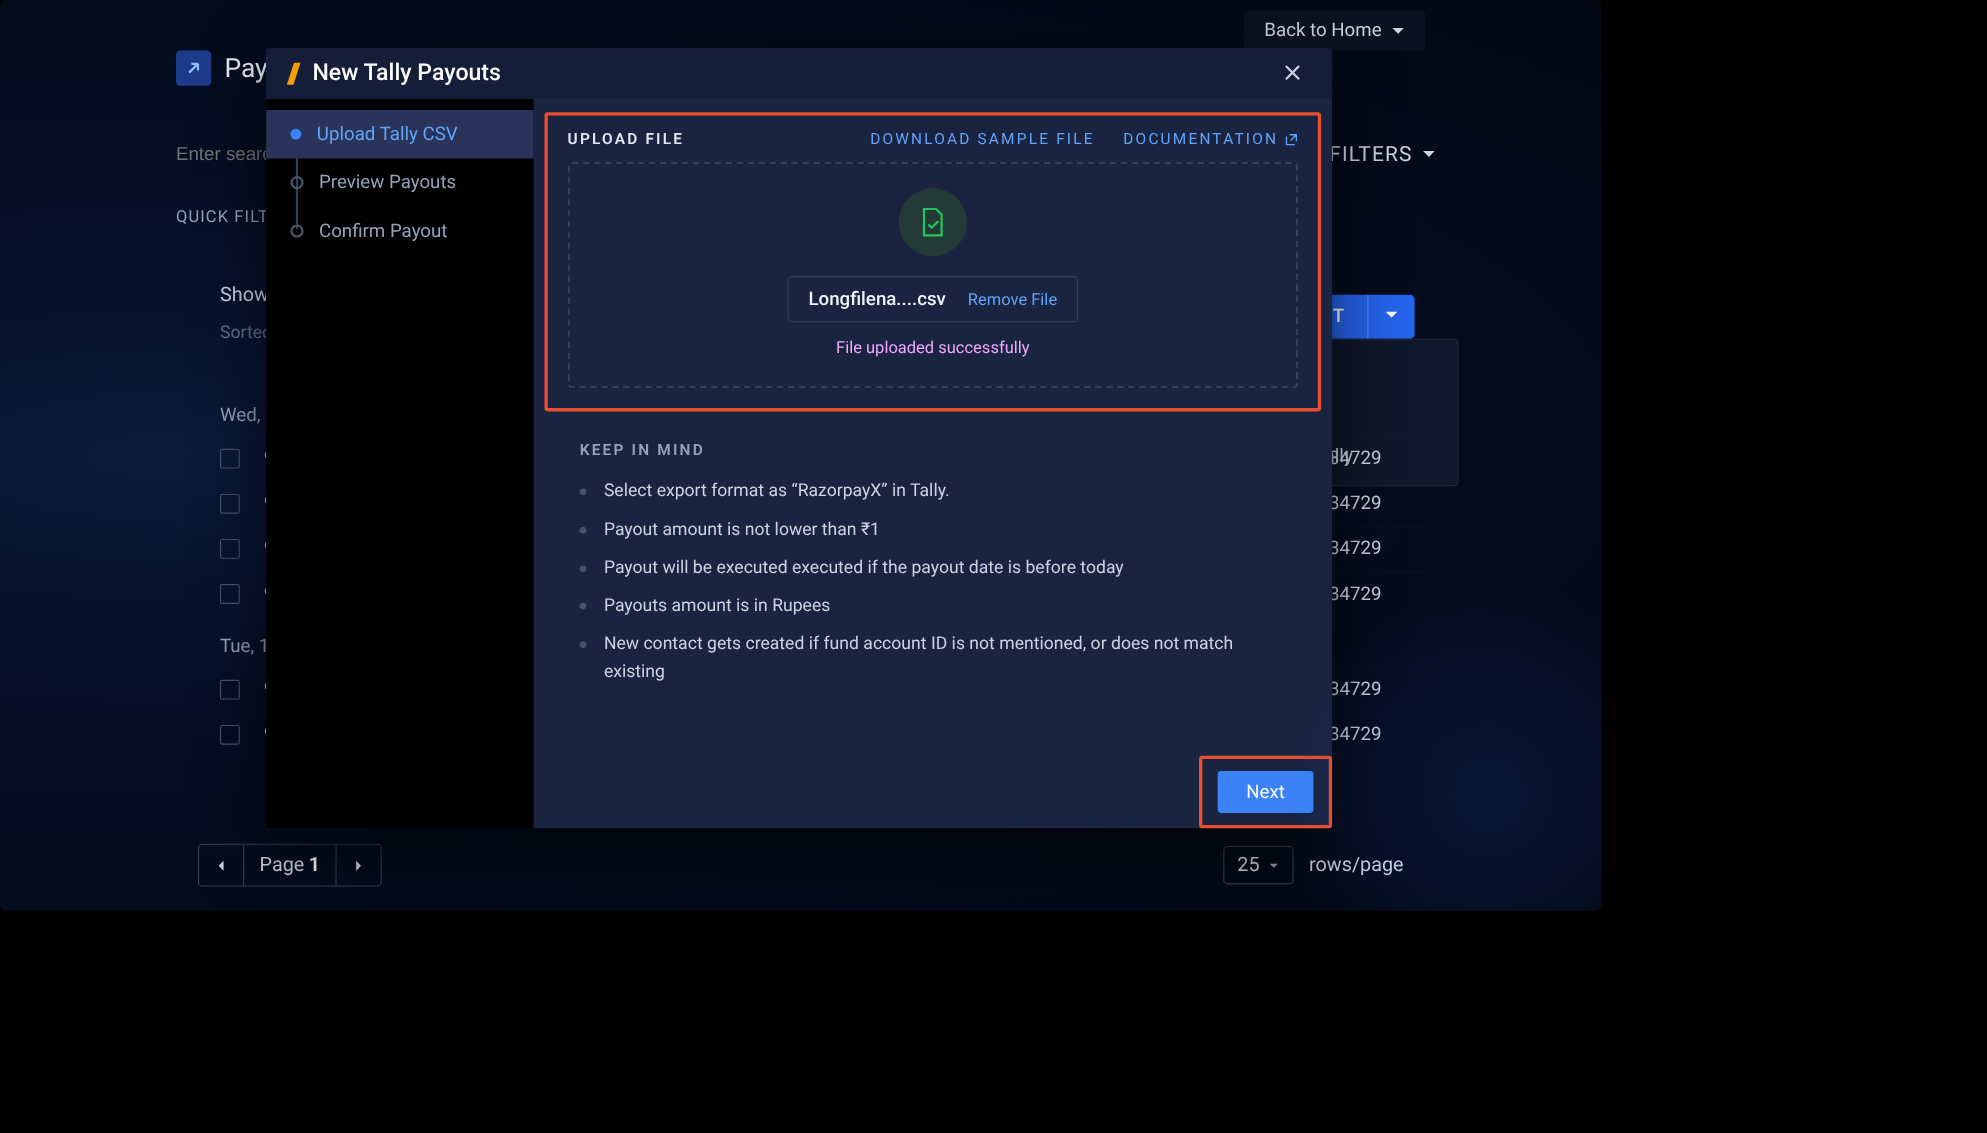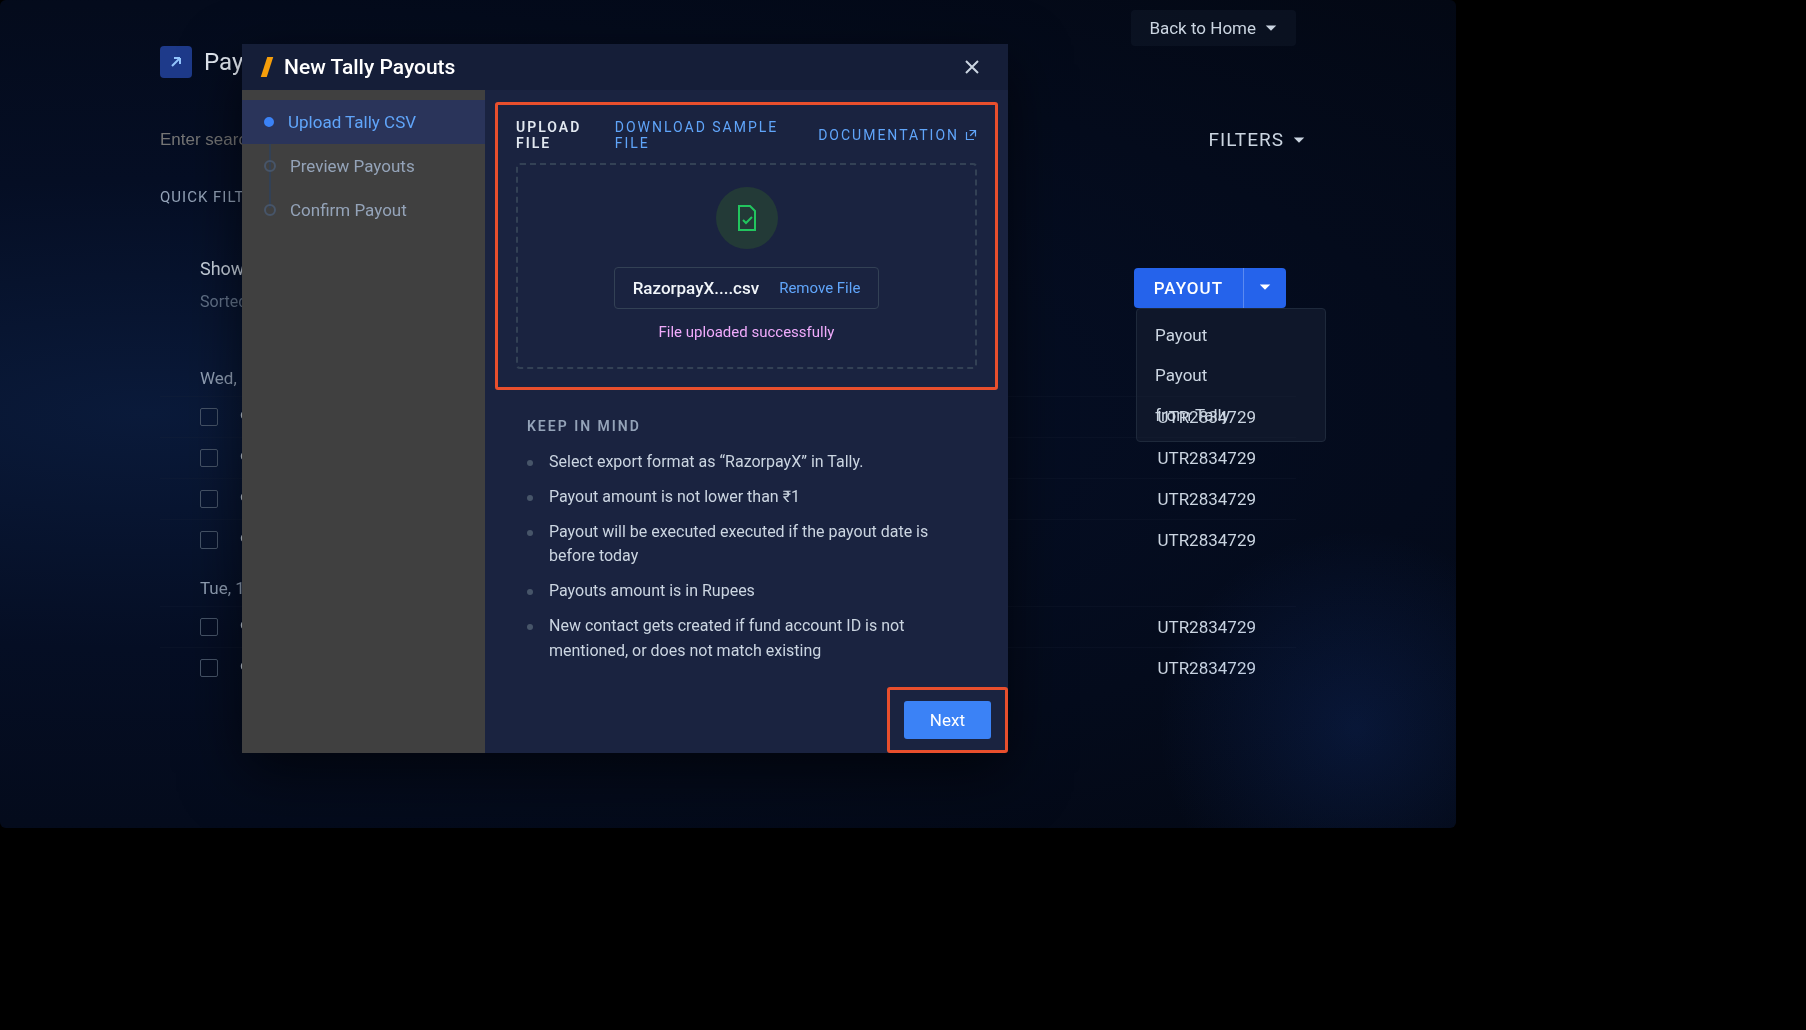--- a/index.html
+++ b/index.html
@@ -73,34 +73,34 @@
   .pagerseg { display:flex; border:1px solid #334155; border-radius:4px; overflow:hidden; }
   .pagerseg > div { padding:8px 14px; border-right:1px solid #334155; display:flex; align-items:center; }
   .pagerseg > div:last-child { border-right:none; }
   .pagerseg svg { width:12px; height:12px; fill:#cbd5e1; }
   .rowsper { margin-left:auto; display:flex; align-items:center; gap:14px; }
   .rowsper .sel { border:1px solid #334155; border-radius:4px; padding:6px 12px; display:flex; gap:8px; align-items:center; }
   .rowsper .sel svg { width:10px; height:10px; fill:#94a3b8; }
 
   
   .modal {
-    position:absolute; left:242px; top:44px; width:766px; height:709px;
+    position:absolute; left:242px; top:44px; width:969px; height:709px;
     background:#1a2340; border-radius:6px; display:flex; flex-direction:column;
     box-shadow:0 20px 60px rgba(0,0,0,0.6);
   }
   .modal-header {
     height:46px; display:flex; align-items:center; padding:0 22px;
     background:linear-gradient(#151e38,#151e38);
   }
   .modal-header .brandbar { width:6px; height:20px; background:#f59e0b; transform:skewX(-18deg); margin-right:14px; }
   .modal-header .mtitle { font-size:21px; color:#fff; font-weight:500; }
   .modal-header .close { margin-left:auto; color:#cbd5e1; font-size:22px; padding:4px 6px; cursor:pointer; }
   .modal-body { flex:1; display:flex; min-height:0; }
   .modal-side {
-    width:243px; background:#404040; padding-top:10px;
+    width:243px; background:#000000; padding-top:10px;
   }
   .step { display:flex; align-items:center; gap:14px; padding:12px 22px; font-size:17px; color:#94a3b8; position:relative; }
   .step .dot { width:12px; height:12px; border:2px solid #475569; border-radius:50%; background:transparent; position:relative; z-index:1; }
   .step.active { background:#2a345a; color:#60a5fa; }
   .step.active .dot { width:10px; height:10px; border:3px solid #3b82f6; background:#3b82f6; }
   .modal-side::before {
     content:""; position:absolute; left:269px; 
   } 
   .steps-line {
     position:absolute; left:27px; top:26px; width:2px; height:92px; background:#334155;
@@ -237,20 +237,47 @@
       <span class="time">9:23 am</span>
       <span class="utr">UTR2834729</span>
     </div>
     <div class="drow">
       <span class="cb"></span>
       <span class="time">9:23 am</span>
       <span class="utr">UTR2834729</span>
     </div>
   </div>
 
+  <div class="pager">
+    <div class="pagerseg">
+      <div>
+          <svg viewBox="0 0 16 16">
+            <path d="M11 2L5 8l6 6z"></path>
+          </svg>
+        </div>
+      <div>
+        <span>Page </span>
+        <span style="font-weight:600;margin-left:4px;color:#fff;">1</span>
+      </div>
+      <div>
+          <svg viewBox="0 0 16 16">
+            <path d="M5 2l6 6-6 6z"></path>
+          </svg>
+        </div>
+    </div>
+    <div class="rowsper">
+      <div class="sel">
+        <span>25</span>
+        <svg viewBox="0 0 16 16">
+            <path d="M2 5l6 6 6-6z"></path>
+          </svg>
+      </div>
+      <span>rows/page</span>
+    </div>
+  </div>
 
   <div class="modal">
     <div class="modal-header">
       <span class="brandbar"></span>
       <span class="mtitle">New Tally Payouts</span>
       <span class="close">
         <svg width="16" height="16" viewBox="0 0 16 16">
             <path d="M2 2l12 12M14 2L2 14" stroke="#cbd5e1" stroke-width="2"></path>
           </svg>
       </span>
@@ -287,21 +314,21 @@
             </div>
           </div>
           <div class="upload-drop">
             <div class="file-icon-circ">
               <svg viewBox="0 0 24 28">
                 <path d="M4 2h11l5 5v19H4z" fill="none" stroke="#22c55e" stroke-width="2"></path>
                 <path d="M8 16l3 3 6-6" fill="none" stroke="#22c55e" stroke-width="2"></path>
               </svg>
             </div>
             <div class="file-pill">
-              <span class="fname">RazorpayX....csv</span>
+              <span class="fname">Longfilena....csv</span>
               <span class="remove">Remove File</span>
             </div>
             <div class="upload-msg">File uploaded successfully</div>
           </div>
         </div>
 
         <div class="kim">
           <div class="kim-title">KEEP IN MIND</div>
           <ul>
             <li>Select export format as “RazorpayX” in Tally.</li>

